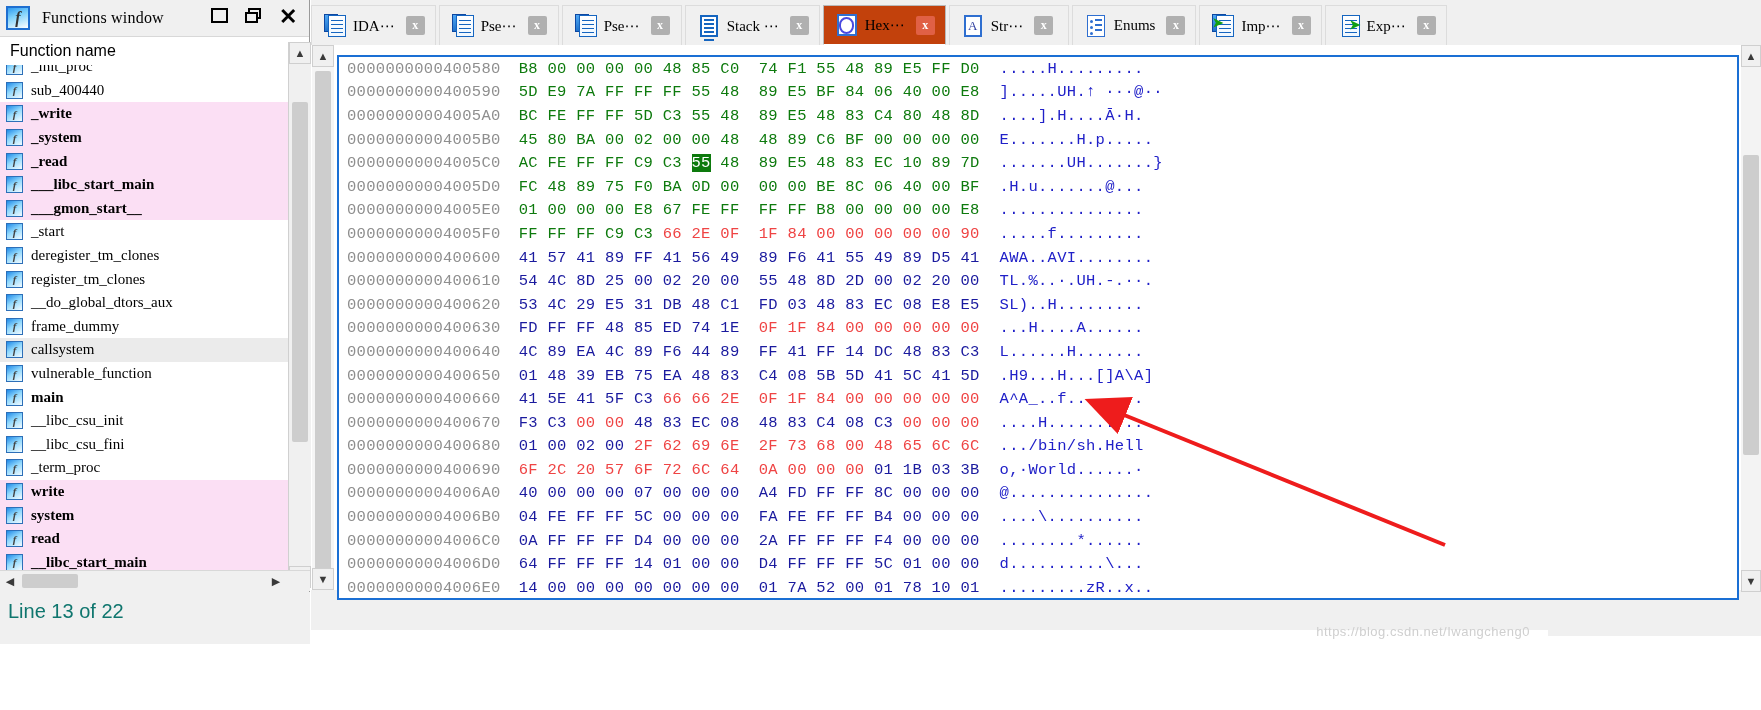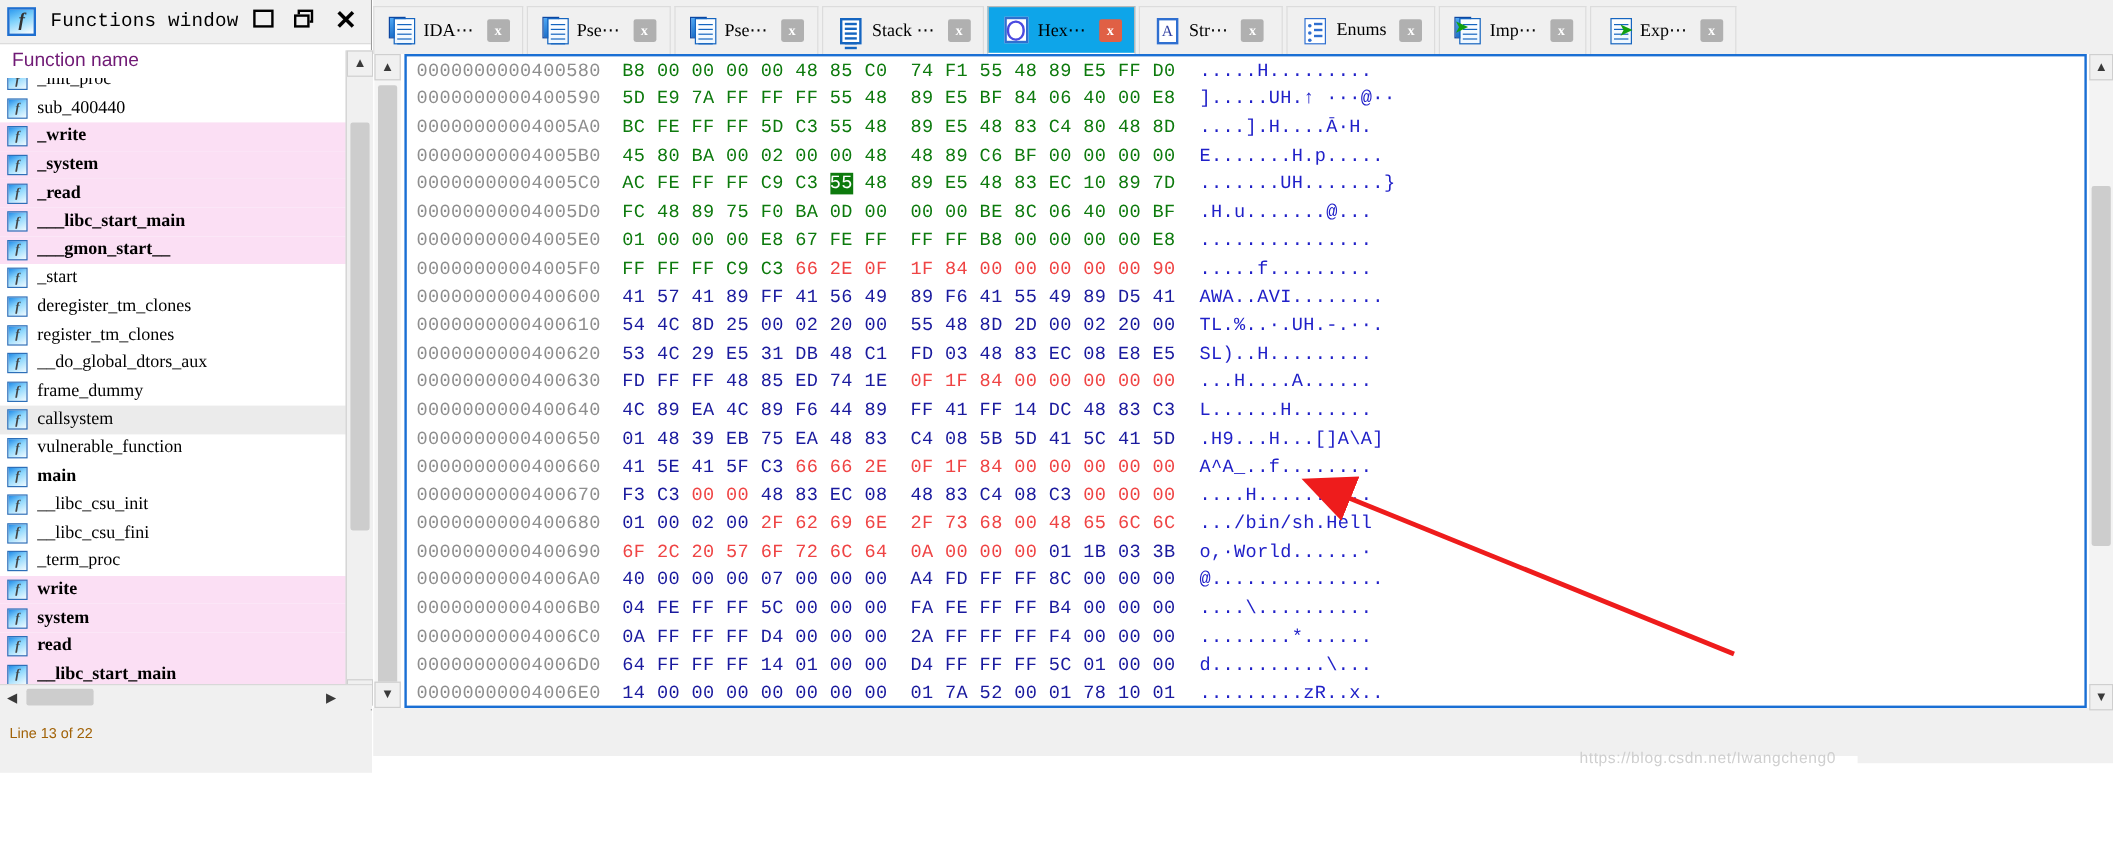--- a/index.html
+++ b/index.html
@@ -24,34 +24,34 @@
   }
   .ficon{
     width:24px;height:24px;flex:0 0 24px;
     background:linear-gradient(160deg,#2f9bf0 0%,#7fd2fb 40%,#ffffff 100%);
     border:2px solid #1f6fd0;
     display:flex;align-items:center;justify-content:center;
     font-family:"Liberation Serif", serif;font-style:italic;font-weight:bold;
     font-size:16px;color:#333;box-sizing:border-box;
   }
   #func-title{
-    margin-left:12px;font-family:Liberation Mono, monospace;
+    margin-left:12px;font-family:Liberation Serif, serif;
     font-size:16px;color:#000;letter-spacing:.2px;
   }
   #win-btns{margin-left:auto;display:flex;align-items:center;gap:14px;padding-right:10px;}
   .winbtn{width:20px;height:20px;position:relative;cursor:pointer;}
   .wb-max{border:2px solid #000;box-sizing:border-box;width:17px;height:15px;}
   .wb-rest1{position:absolute;left:3px;top:0;width:13px;height:11px;border:2px solid #000;box-sizing:border-box;background:#f0f0f0;}
   .wb-rest2{position:absolute;left:0;top:4px;width:13px;height:11px;border:2px solid #000;box-sizing:border-box;background:#f0f0f0;}
   .wb-close{font-size:22px;line-height:18px;font-weight:bold;font-family:"Liberation Sans",sans-serif;}
 
   #func-header{
     height:28px;background:#ffffff;border-bottom:1px solid #c4c4c4;
     display:flex;align-items:center;padding-left:10px;
-    font-family:"Liberation Sans", sans-serif;font-size:16px;color:#701a75;
+    font-family:"Liberation Sans", sans-serif;font-size:16px;color:#000000;
   }
   #func-list-wrap{
     position:absolute;left:0;top:65px;width:292px;height:523px;
     background:#fff;overflow:hidden;
     border-right:1px solid #c9c9c9;
   }
   #func-list{position:absolute;left:0;top:-10px;width:292px;}
   .frow{
     height:23.6px;display:flex;align-items:center;
     padding-left:6px;box-sizing:border-box;
@@ -86,41 +86,41 @@
   #list-hscroll{
     position:absolute;left:0;top:570px;width:310px;height:20px;background:#f0f0f0;
     border-top:1px solid #d8d8d8;
   }
   #list-hthumb{position:absolute;left:22px;top:3px;width:56px;height:14px;background:#cdcdcd;border-radius:2px;cursor:pointer;}
   .hs-arrow{position:absolute;top:0;width:20px;height:20px;display:flex;align-items:center;justify-content:center;font-size:11px;color:#3a3a3a;cursor:pointer;}
 
   #func-status{
     position:absolute;left:0;top:592px;width:310px;height:38px;
     display:flex;align-items:center;padding-left:8px;
-    font-family:"Liberation Sans", sans-serif;font-size:12px;color:#a16207;
+    font-family:"Liberation Sans", sans-serif;font-size:20px;color:#0f766e;
     background:#f0f0f0;box-sizing:border-box;
   }
 
   
   #hex-window{
     position:absolute;left:311px;top:0;width:1450px;height:636px;
     background:#f0f0f0;
   }
   #tabbar{
     height:45px;display:flex;align-items:flex-end;
     background:#f0f0f0;padding-left:0;box-sizing:border-box;
   }
   .tab{
     height:40px;min-width:120px;display:flex;align-items:center;gap:7px;
     padding:0 10px 0 12px;margin-right:3px;box-sizing:border-box;
     background:#f0f0f0;border:1px solid #dcdcdc;border-bottom:none;
     font-family:"Liberation Serif", serif;font-size:15px;color:#000;
     cursor:pointer;position:relative;
   }
-  .tab.active{background:#0ea5e9;border:1px solid #b9b9b9;border-bottom:1px solid #fff;}
+  .tab.active{background:#c2410c;border:1px solid #b9b9b9;border-bottom:1px solid #fff;}
   .tab .ticon{
     width:22px;height:24px;flex:0 0 22px;position:relative;
   }
   .ti-doc{
     width:18px;height:22px;background:linear-gradient(175deg,#ffffff 0%,#eef7ff 100%);
     border:1.5px solid #1565c0;box-sizing:border-box;position:absolute;left:4px;top:1px;
   }
   .ti-doc2{
     width:14px;height:18px;background:linear-gradient(160deg,#4fa8f5,#1565c0);
     position:absolute;left:0;top:0;border:1px solid #0d47a1;box-sizing:border-box;
@@ -158,21 +158,21 @@
   .tab.active .tabclose{background:#e06045;}
 
   #hexbody{
     position:absolute;left:0;top:45px;width:1450px;height:545px;
     background:#ffffff;box-sizing:border-box;
   }
   #hex-scroll-left{
     position:absolute;left:1px;top:0;width:22px;height:545px;background:#f5f5f5;
   }
   #hexpane{
-    position:absolute;left:26px;top:0;right:22px;height:545px;
+    position:absolute;left:26px;top:10px;right:22px;height:545px;
     border:2px solid #1a6fd4;box-sizing:border-box;background:#fff;
     overflow:hidden;
   }
   .hexrow{
     display:flex;align-items:center;height:23.6px;
     font-family:"Liberation Mono", monospace;font-size:15.5px;white-space:pre;
   }
   .addr{color:#8e8e8e;padding-left:8px;letter-spacing:.3px;}
   .bytes{color:#0d7a0d;margin-left:18px;letter-spacing:.3px;}
   .bytes .p{color:#ef4444;}

